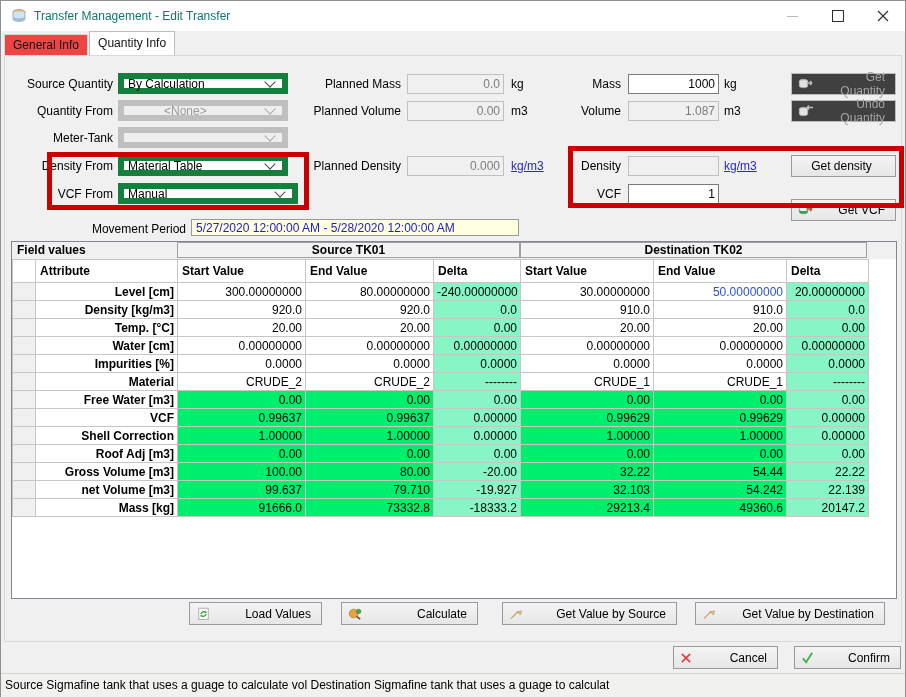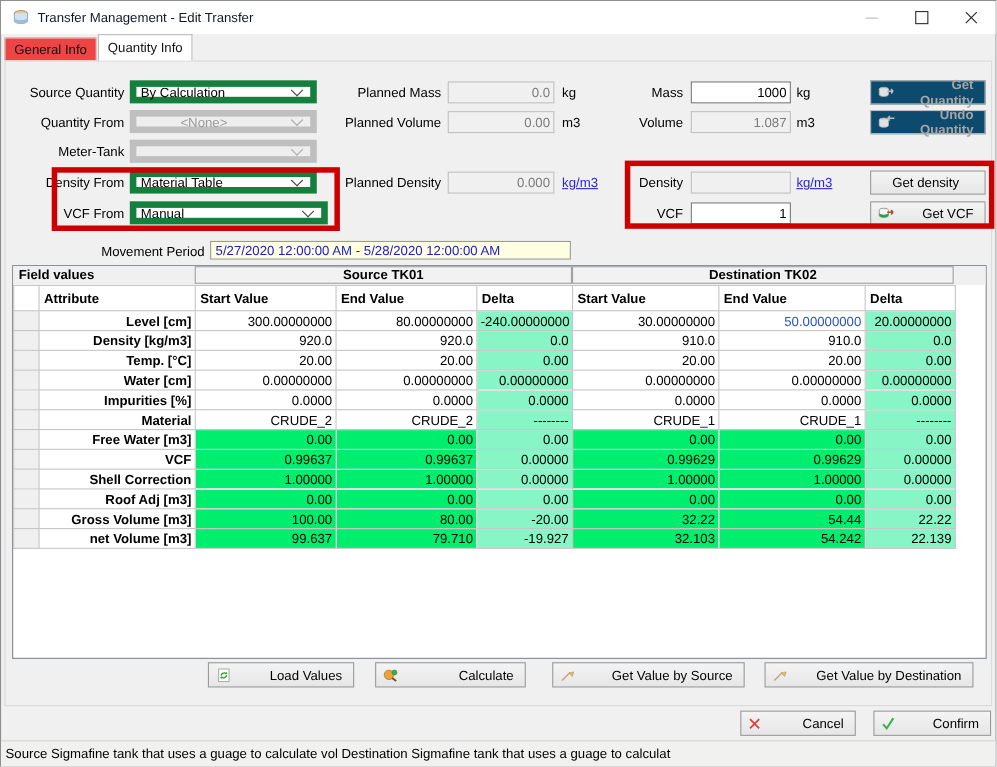--- a/index.html
+++ b/index.html
@@ -1,21 +1,21 @@
 <!DOCTYPE html>
 <html style="--green-bright: #00ee6e; --green-light: #87f5c6; --grid-blue: #2a52cc; --link: #2828cc; --move-text: #2020c8; --anno: #cc0000;"><head>
 <meta charset="utf-8">
 <style>
   html,body{margin:0;padding:0;}
   body{width:906px;height:697px;font-family:"Liberation Sans",sans-serif;font-size:12px;color:#000;background:#fff;position:relative;overflow:hidden;}
   #window{position:absolute;left:0;top:0;width:904px;height:695px;border:1px solid #8f8f8f;background:#f0f0f0;}
   
   .titlebar{position:absolute;left:0;top:0;width:100%;height:30px;background:#fff;}
   .app-icon{position:absolute;left:10px;top:7px;width:16px;height:16px;}
-  .title{position:absolute;left:33px;top:8px;font-size:12px;color:#0f172a;}
+  .title{position:absolute;left:33px;top:8px;font-size:12px;color:#0f766e;}
   .winbtns{position:absolute;right:0;top:0;height:30px;display:flex;}
   .winbtn{width:45px;height:30px;display:flex;align-items:center;justify-content:center;}
   .glyph-min{display:block;width:11px;height:1px;background:#b9b9b9;}
   .glyph-max{display:block;width:10px;height:10px;border:1px solid #2b2b2b;}
   
   .tabstrip{position:absolute;left:3px;top:31px;height:23px;display:flex;align-items:flex-end;}
   .tab{height:20px;line-height:20px;padding:0 8px;border:1px solid #d9d9d9;border-bottom:none;background:#ef4444;color:#111;margin-right:1px;}
   .tab.active{height:23px;line-height:23px;background:#fff;border:1px solid #bcbcbc;border-bottom:none;position:relative;z-index:2;}
   .tabpage{position:absolute;left:3px;top:54px;width:898px;height:587px;background:#f0f0f0;border:1px solid #d9d9d9;box-sizing:border-box;}
   
@@ -28,21 +28,21 @@
   .txt{position:absolute;height:20px;border:1px solid #7a7a7a;background:#fff;font-family:"Liberation Sans",sans-serif;font-size:12px;padding:0 3px;box-sizing:border-box;}
   .txt.num{text-align:right;}
   .txt:disabled{background:#f0f0f0;border-color:#c0c0c0;color:#7c7c7c;}
   .unit{position:absolute;color:#000;}
   .unitlink{position:absolute;color:var(--link);text-decoration:underline;cursor:pointer;}
   .move-field{position:absolute;background:#ffffe1;border:1px solid #9a9a9a;box-sizing:border-box;color:var(--move-text);padding:1px 4px;white-space:nowrap;overflow:hidden;}
   
   .btn{position:absolute;height:22px;background:linear-gradient(#f4f4f4,#e6e6e6);border:1px solid #9a9a9a;font-family:"Liberation Sans",sans-serif;font-size:12px;color:#000;display:flex;align-items:center;box-sizing:border-box;padding:0 6px;cursor:pointer;}
   .btn .blabel{flex:1;text-align:right;padding-right:4px;}
   .btn .blabel.center{text-align:center;}
-  .btn:disabled{color:#a5a5a5;border-color:#bdbdbd;background:#0c4a6e;font-weight:bold;}
+  .btn:disabled{color:#a5a5a5;border-color:#bdbdbd;background:#404040;}
   .btn .ic{margin-right:4px;display:flex;}
   
   .gridbox{position:absolute;left:10px;top:240px;width:886px;height:358px;background:#fff;border:1px solid #828790;box-sizing:border-box;}
   .capstrip{position:relative;width:100%;height:17px;background:#f0f0f0;}
   .capstrip .caption{position:absolute;left:5px;top:1px;font-weight:bold;}
   .groupbox{position:absolute;top:0;height:16px;background:#f2f2f2;border:1px solid #a0a0a0;box-sizing:border-box;text-align:center;font-weight:bold;line-height:14px;}
   table.grid{border-collapse:collapse;table-layout:fixed;width:856px;font-size:12px;}
   table.grid th,table.grid td{border:1px solid #c6c6c6;overflow:hidden;white-space:nowrap;box-sizing:border-box;}
   table.grid th{height:23px;background:#fff;font-weight:bold;text-align:left;padding-left:4px;}
   table.grid td{height:18px;padding:0 3px;text-align:right;}
@@ -169,21 +169,21 @@
         <path d="M15 3.5 h-6 M9 3.5 l2 -2 M9 3.5 l2 2" stroke="#bdbdbd" stroke-width="1.4" fill="none"></path>
       </svg>
     </span>
     <span class="blabel">Undo Quantity</span>
   </button>
 
   <button class="btn" style="left:790px;top:154px;width:105px">
     <span class="blabel center">Get density</span>
   </button>
 
-  <button class="btn" style="left:790px;top:182px;width:105px">
+  <button class="btn" style="left:790px;top:198px;width:105px">
     <span class="ic">
       <svg width="16" height="14" viewBox="0 0 16 14">
         <ellipse cx="5.5" cy="4" rx="4.2" ry="1.7" fill="#efefef" stroke="#8a8a8a" stroke-width="0.7"></ellipse>
         <path d="M1.3 4 v5 c0 1 1.9 1.7 4.2 1.7 s4.2 -.7 4.2 -1.7 v-5" fill="#f6f6f6" stroke="#8a8a8a" stroke-width="0.7"></path>
         <path d="M1.3 6.5 c0 1 1.9 1.7 4.2 1.7 s4.2 -.7 4.2 -1.7 v2.5 c0 1 -1.9 1.7 -4.2 1.7 s-4.2 -.7 -4.2 -1.7 z" fill="#2e9e4f"></path>
         <path d="M8.5 6 h5.5 M14 6 l-2 -2 M14 6 l-2 2" stroke="#a6522a" stroke-width="1.4" fill="none"></path>
       </svg>
     </span>
     <span class="blabel">Get VCF</span>
   </button>
@@ -334,20 +334,30 @@
           <tr>
             <td class="rowhdr"></td>
             <td class="attr">net Volume [m3]</td>
             <td class="green">99.637</td>
             <td class="green">79.710</td>
             <td class="delta">-19.927</td>
             <td class="green">32.103</td>
             <td class="green">54.242</td>
             <td class="delta">22.139</td>
           </tr>
+          <tr>
+            <td class="rowhdr"></td>
+            <td class="attr">Mass [kg]</td>
+            <td class="green">91666.0</td>
+            <td class="green">73332.8</td>
+            <td class="delta">-18333.2</td>
+            <td class="green">29213.4</td>
+            <td class="green">49360.6</td>
+            <td class="delta">20147.2</td>
+          </tr>
         </tbody>
     </table>
   </div>
 
   <button class="btn" style="left:188px;top:601px;width:133px;height:23px">
     <span class="ic">
       <svg width="15" height="14" viewBox="0 0 16 14">
         <rect x="3" y="0.8" width="10" height="12.2" fill="#fff" stroke="#9a9a9a" stroke-width="0.8"></rect>
         <path d="M5.3 7.2 a3 3 0 0 1 5.2 -1.6" stroke="#2aa12a" stroke-width="1.3" fill="none"></path>
         <path d="M10.7 6.8 a3 3 0 0 1 -5.2 1.6" stroke="#2aa12a" stroke-width="1.3" fill="none"></path>

